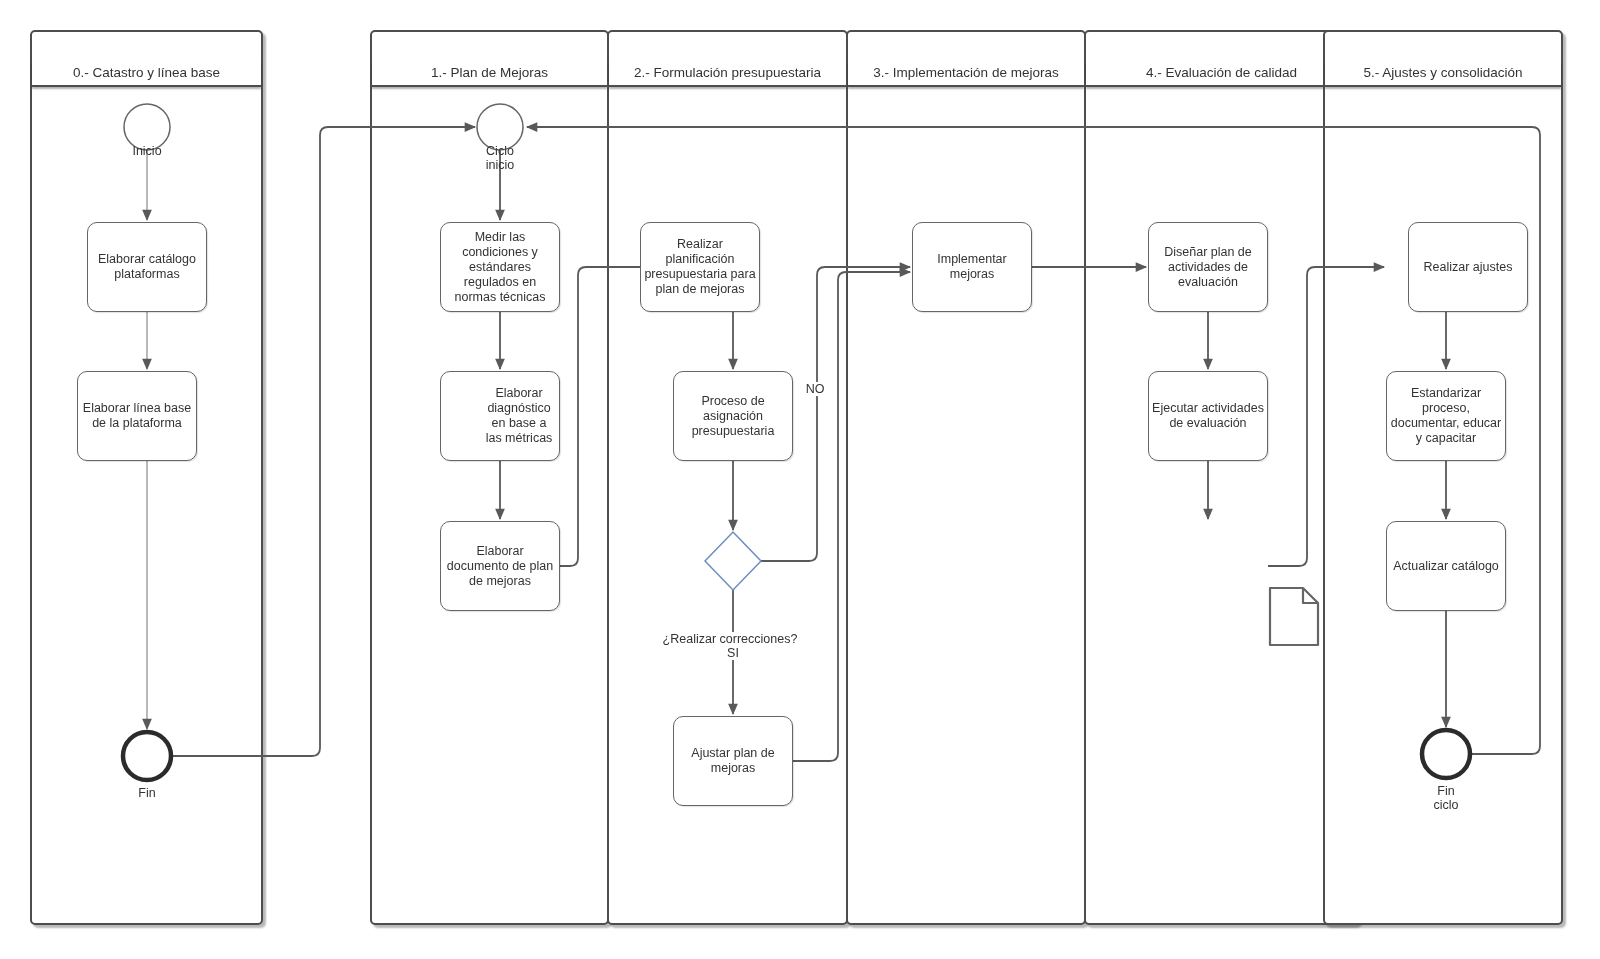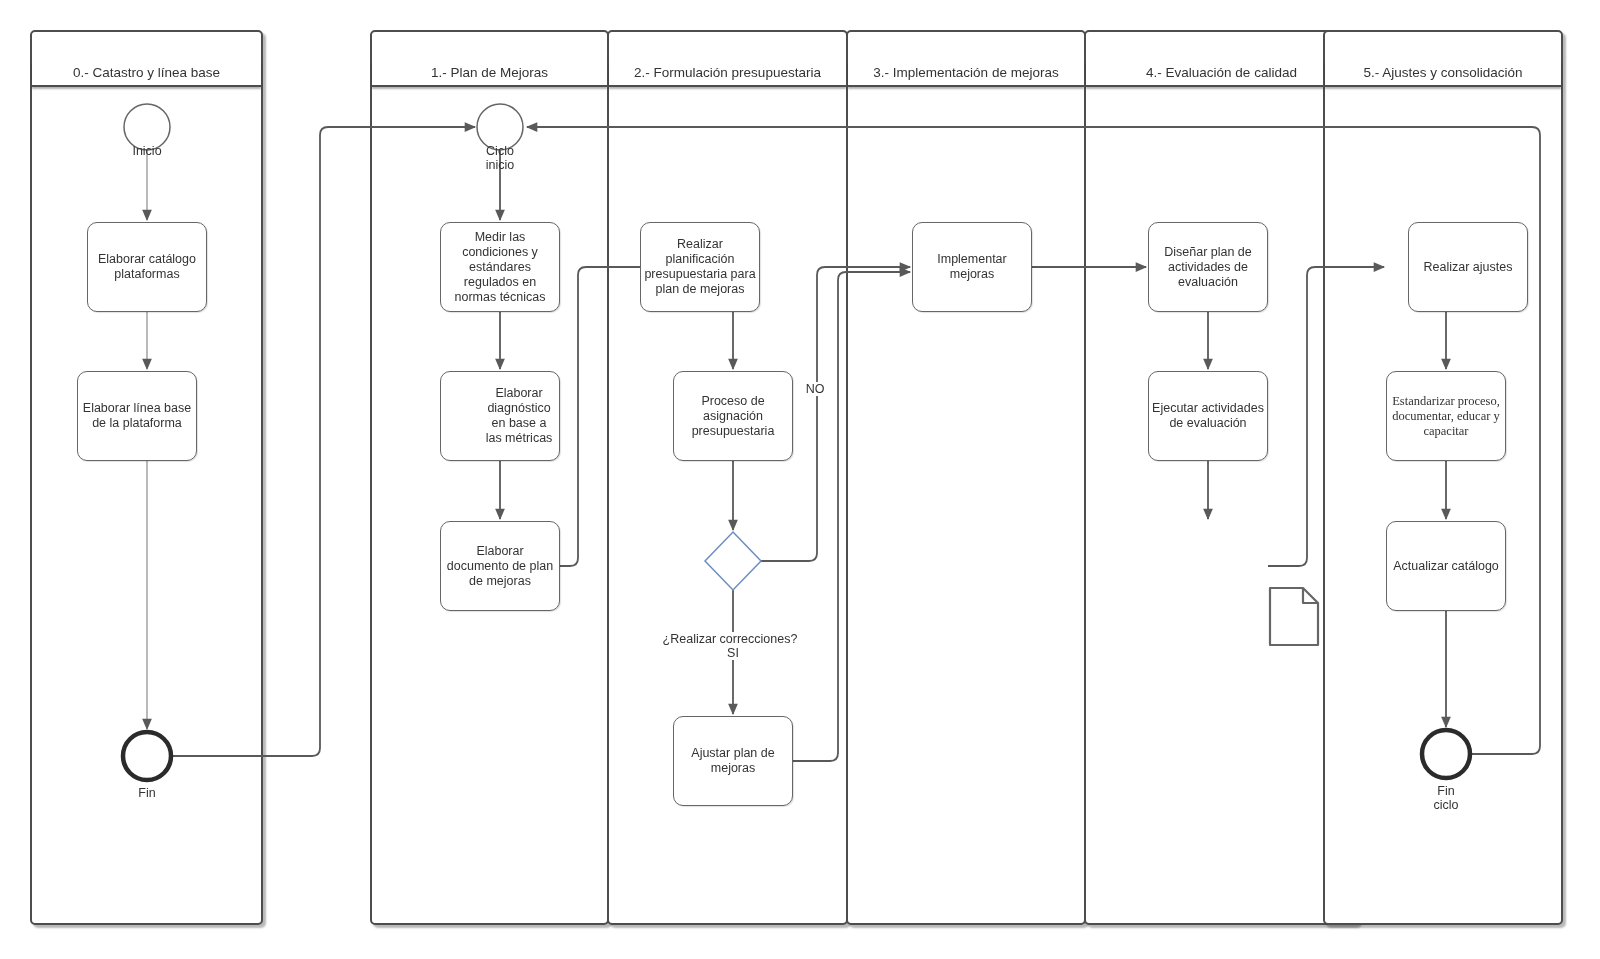--- a/index.html
+++ b/index.html
@@ -136,21 +136,21 @@
     </div>
   <div class="task" style="left:1148px;top:222px;align-items:center;">
       <span>Diseñar plan de actividades de evaluación</span>
     </div>
   <div class="task" style="left:1148px;top:371px;">
       <span>Ejecutar actividades de evaluación</span>
     </div>
   <div class="task" style="left:1386px;top:222px;margin-left:22px;">
       <span>Realizar ajustes</span>
     </div>
-  <div class="task" style="left:1386px;top:371px;font-family:Liberation Serif, serif;">
+  <div class="task" style="left:1386px;top:371px;">
       <span>Estandarizar proceso, documentar, educar y capacitar</span>
     </div>
   <div class="task" style="left:1386px;top:521px;">
       <span>Actualizar catálogo</span>
     </div>
 
   <div class="evt-label" style="left:147px;top:144px;width:60px;">Inicio</div>
   <div class="evt-label" style="left:500px;top:144px;width:46px;">Ciclo inicio</div>
   <div class="evt-label" style="left:147px;top:786px;width:60px;">Fin</div>
   <div class="evt-label" style="left:1446px;top:784px;width:40px;">Fin ciclo</div>

